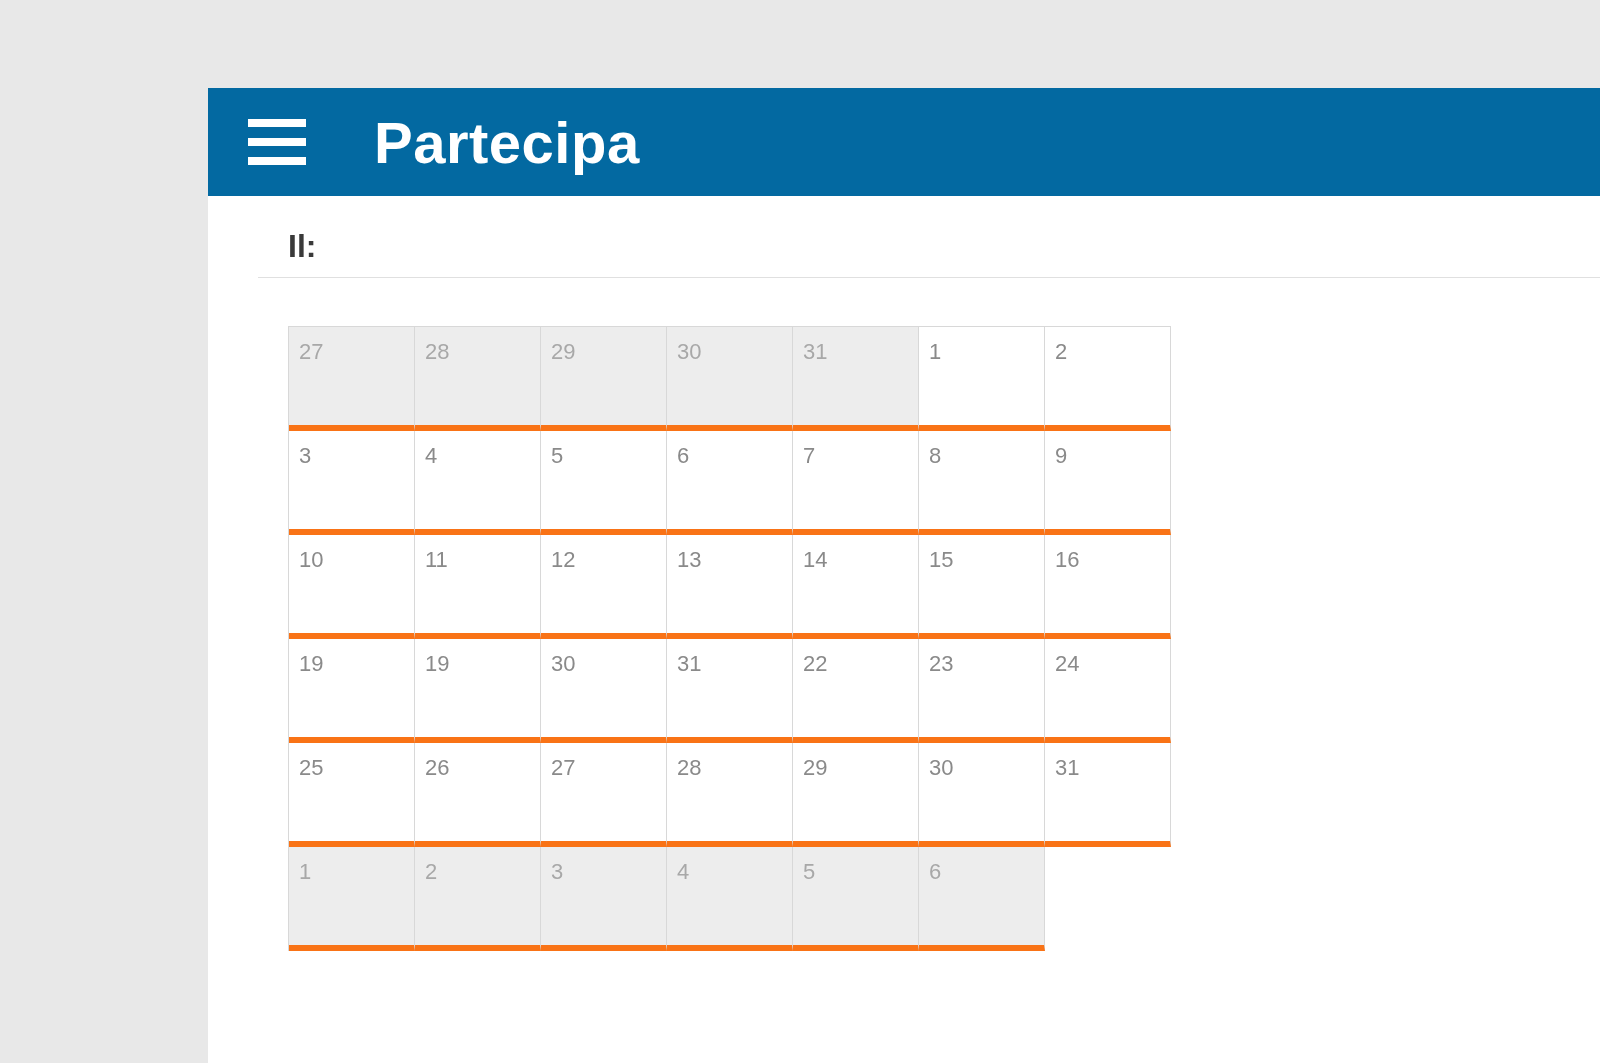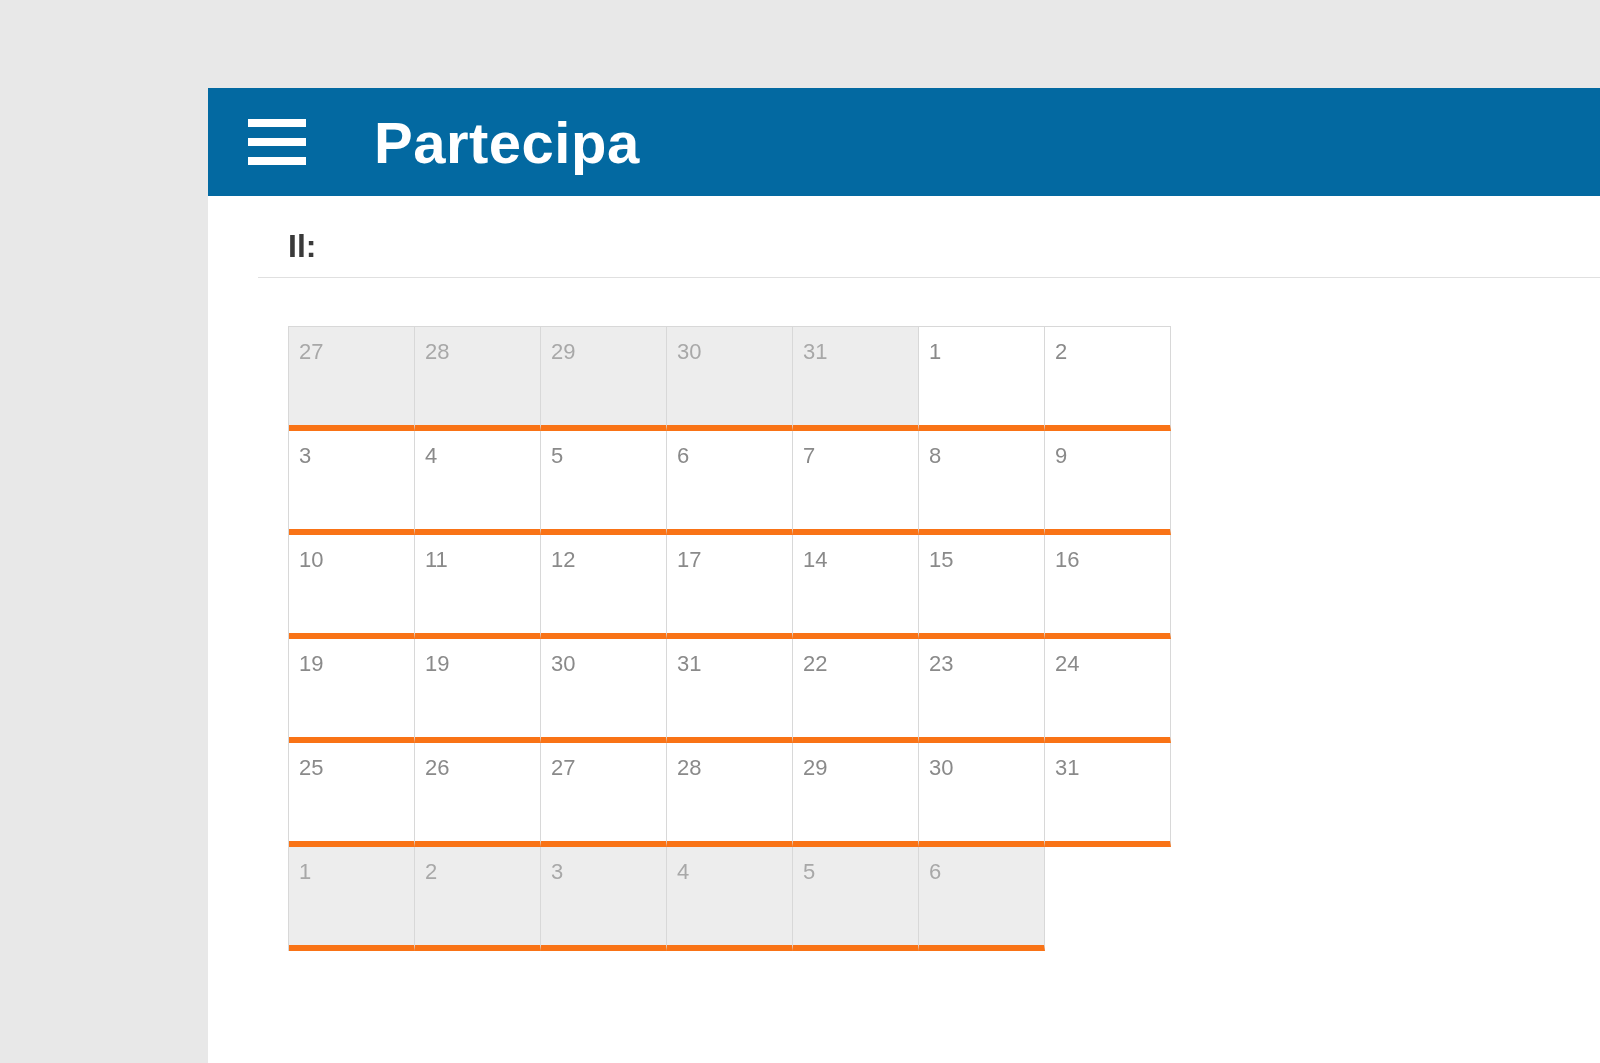--- a/index.html
+++ b/index.html
@@ -116,21 +116,21 @@
         <div class="calendar-cell"><span class="day-number">3</span></div>
         <div class="calendar-cell"><span class="day-number">4</span></div>
         <div class="calendar-cell"><span class="day-number">5</span></div>
         <div class="calendar-cell"><span class="day-number">6</span></div>
         <div class="calendar-cell"><span class="day-number">7</span></div>
         <div class="calendar-cell"><span class="day-number">8</span></div>
         <div class="calendar-cell"><span class="day-number">9</span></div>
         <div class="calendar-cell"><span class="day-number">10</span></div>
         <div class="calendar-cell"><span class="day-number">11</span></div>
         <div class="calendar-cell"><span class="day-number">12</span></div>
-        <div class="calendar-cell"><span class="day-number">17</span></div>
+        <div class="calendar-cell"><span class="day-number">13</span></div>
         <div class="calendar-cell"><span class="day-number">14</span></div>
         <div class="calendar-cell"><span class="day-number">15</span></div>
         <div class="calendar-cell"><span class="day-number">16</span></div>
         <div class="calendar-cell"><span class="day-number">19</span></div>
         <div class="calendar-cell"><span class="day-number">19</span></div>
         <div class="calendar-cell"><span class="day-number">30</span></div>
         <div class="calendar-cell"><span class="day-number">31</span></div>
         <div class="calendar-cell"><span class="day-number">22</span></div>
         <div class="calendar-cell"><span class="day-number">23</span></div>
         <div class="calendar-cell"><span class="day-number">24</span></div>

